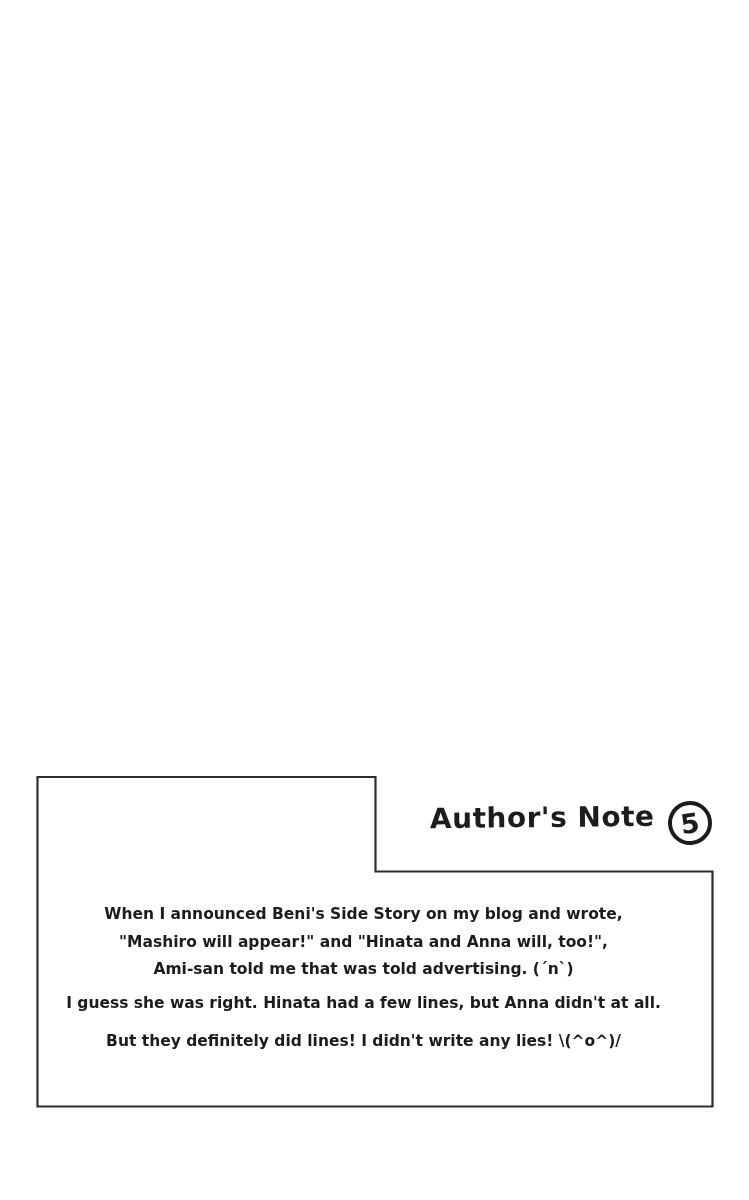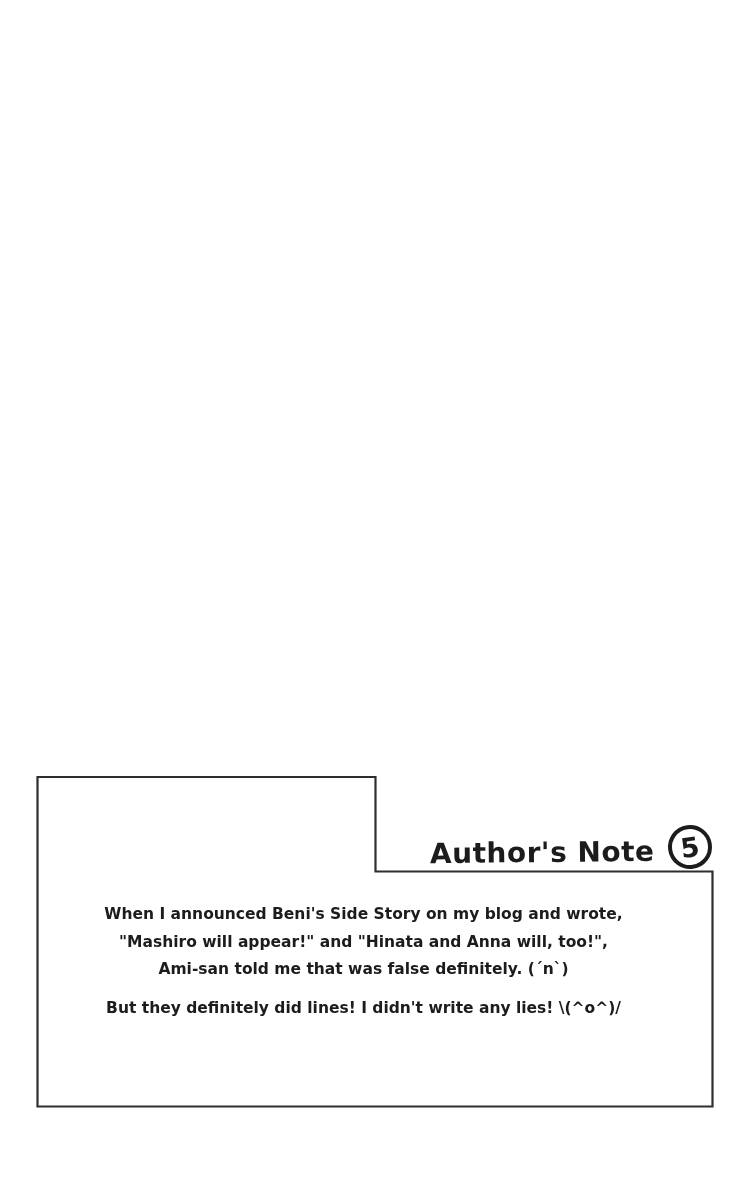--- a/index.html
+++ b/index.html
@@ -11,23 +11,23 @@
     overflow: hidden;
     --ink: #1c1c1c;
   }
   .panel-border {
     position: absolute;
     left: 0; top: 0;
   }
   .title-row {
     position: absolute;
     left: 430px;
-    top: 825px;
+    top: 801px;
     display: flex;
-    align-items: flex-end;
+    align-items: flex-start;
     gap: 13px;
     color: var(--ink);
   }
   .title-text {
     font-size: 28px;
     font-weight: bold;
     letter-spacing: 0.5px;
     white-space: nowrap;
     transform: rotate(-0.6deg);
   }
@@ -74,20 +74,23 @@
     <span class="title-text">Author's Note</span>
     <span class="number-badge">
       <span>5</span>
     </span>
   </div>
 
   <div class="note-text">
     <p class="para para-1">
       <span class="line">When I announced Beni's Side Story on my blog and wrote,</span>
       <span class="line">"Mashiro will appear!" and "Hinata and Anna will, too!",</span>
-      <span class="line">Ami-san told me that was false definitely. (´n`)</span>
+      <span class="line">Ami-san told me that was told advertising. (´n`)</span>
+    </p>
+    <p class="para para-2">
+      <span class="line">I guess she was right. Hinata had a few lines, but Anna didn't at all.</span>
     </p>
     <p class="para para-3">
       <span class="line">But they definitely did lines! I didn't write any lies! \(^o^)/</span>
     </p>
   </div>
 
 </div>
 
 </body></html>

